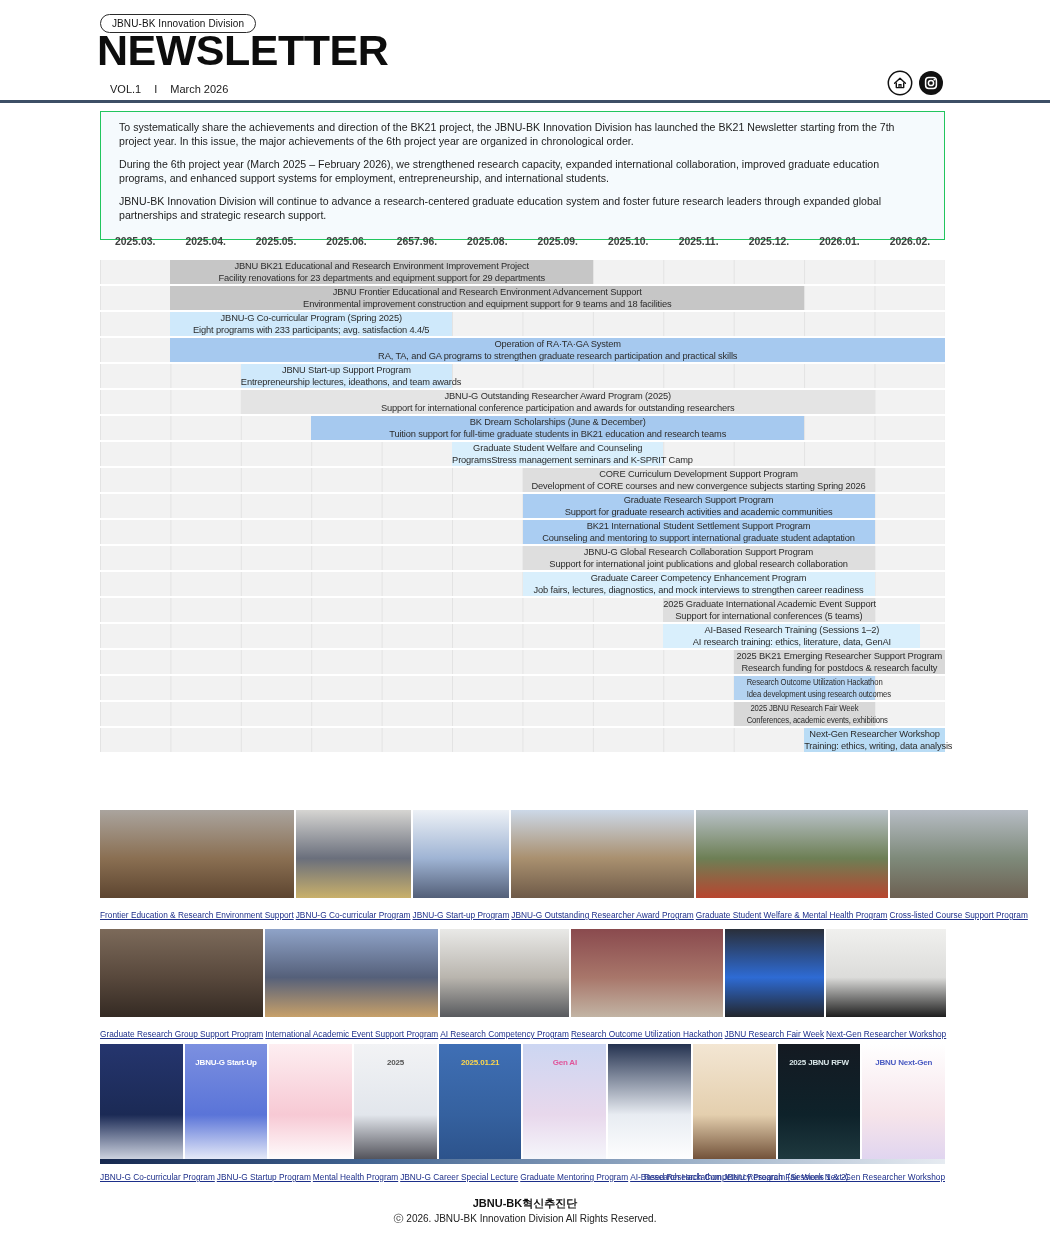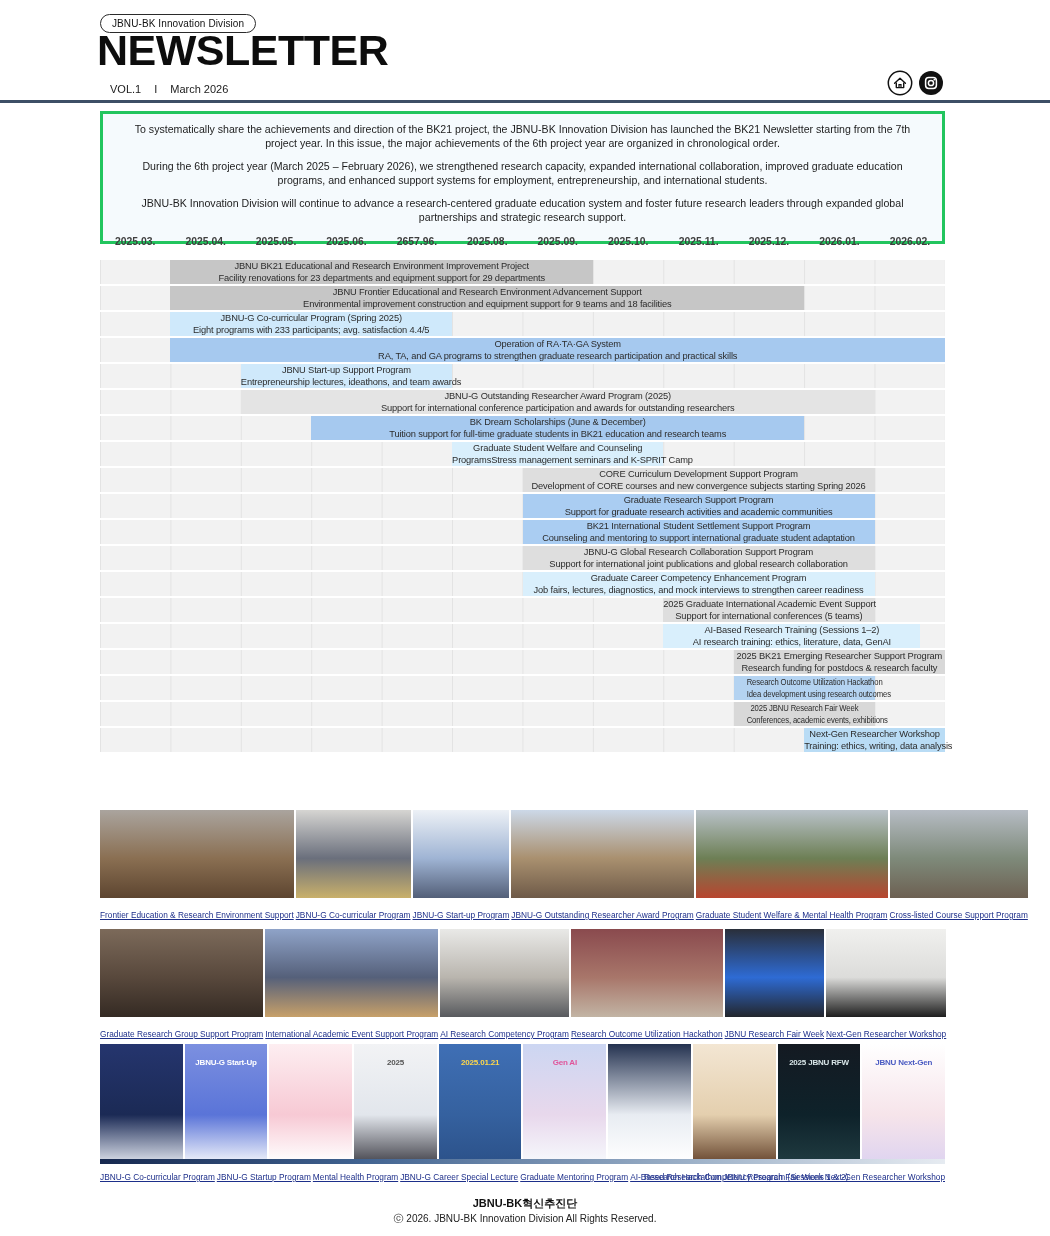--- a/index.html
+++ b/index.html
@@ -11,21 +11,21 @@
   .badge{position:absolute;left:100px;top:14px;border:1.3px solid #2b2b2b;border-radius:11px;
          padding:3px 11px;font-size:10px;letter-spacing:.1px;color:#111;background:#fff;}
   .title{position:absolute;left:97px;top:26px;margin:0;font-size:43px;font-weight:700;
          letter-spacing:-.5px;color:#0d0d0d;}
   .vol-line{position:absolute;left:110px;top:83px;font-size:11px;color:#1a1a1a;display:flex;gap:13px;}
   .header-icons{position:absolute;top:70px;right:106px;display:flex;gap:5px;}
   .header-icons svg{display:block;}
   .header-rule{position:absolute;left:0;top:100px;width:1050px;height:2.5px;background:#3d4f66;}
   
   .intro{position:absolute;left:100px;top:111px;width:845px;box-sizing:border-box;
-         background:#f5fafd;border:3px solid #22c55e;padding:9px 18px 8px;text-align:center;}
+         background:#f5fafd;border:1px solid #22c55e;padding:9px 18px 8px;}
   .intro p{margin:0 0 9px;font-size:10.6px;line-height:1.32;color:#1c1c1c;}
   .intro p:last-child{margin-bottom:8px;}
   
   .timeline{position:absolute;left:100px;top:236px;width:845px;}
   .months{display:flex;width:100%;}
   .month{flex:1;text-align:center;font-size:10.4px;font-weight:700;color:#3f3f3f;}
   .rows{margin-top:13px;}
   .trow{position:relative;height:24px;margin-bottom:2px;background:#f2f2f2;
         background-image:linear-gradient(to right,#e3e3e3 1px,transparent 1px);
         background-size:calc(100%/12) 100%;}

